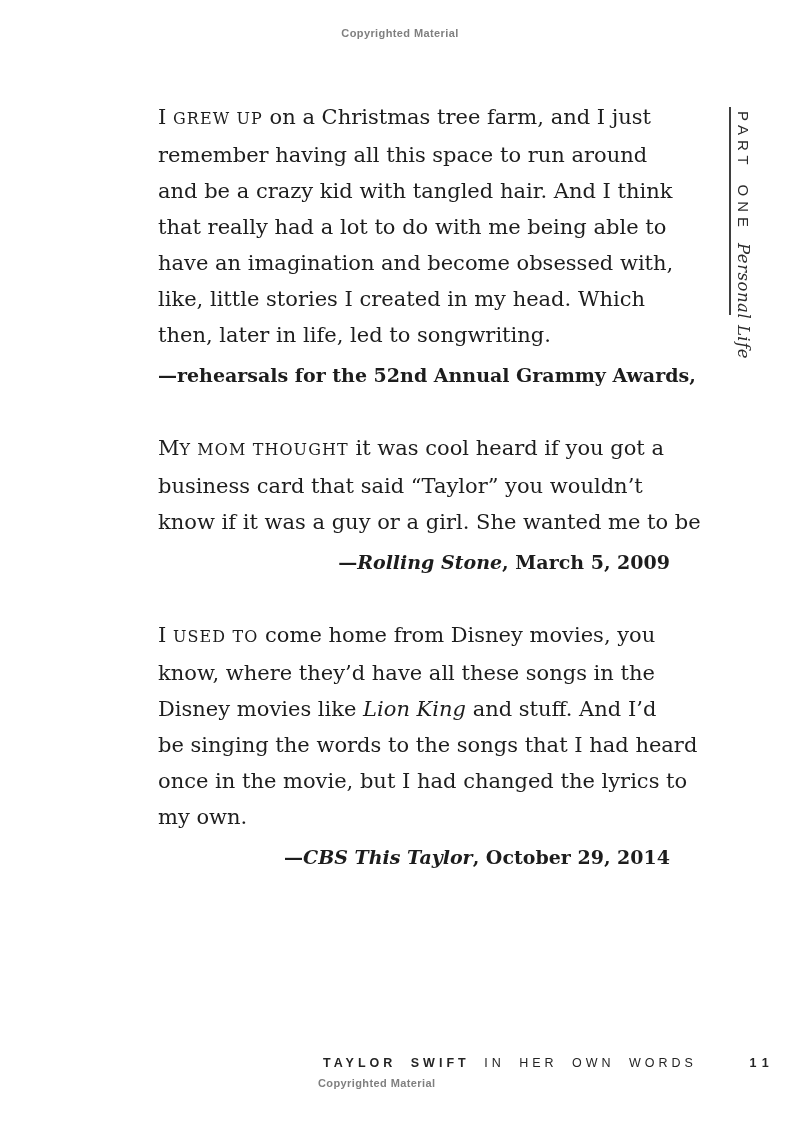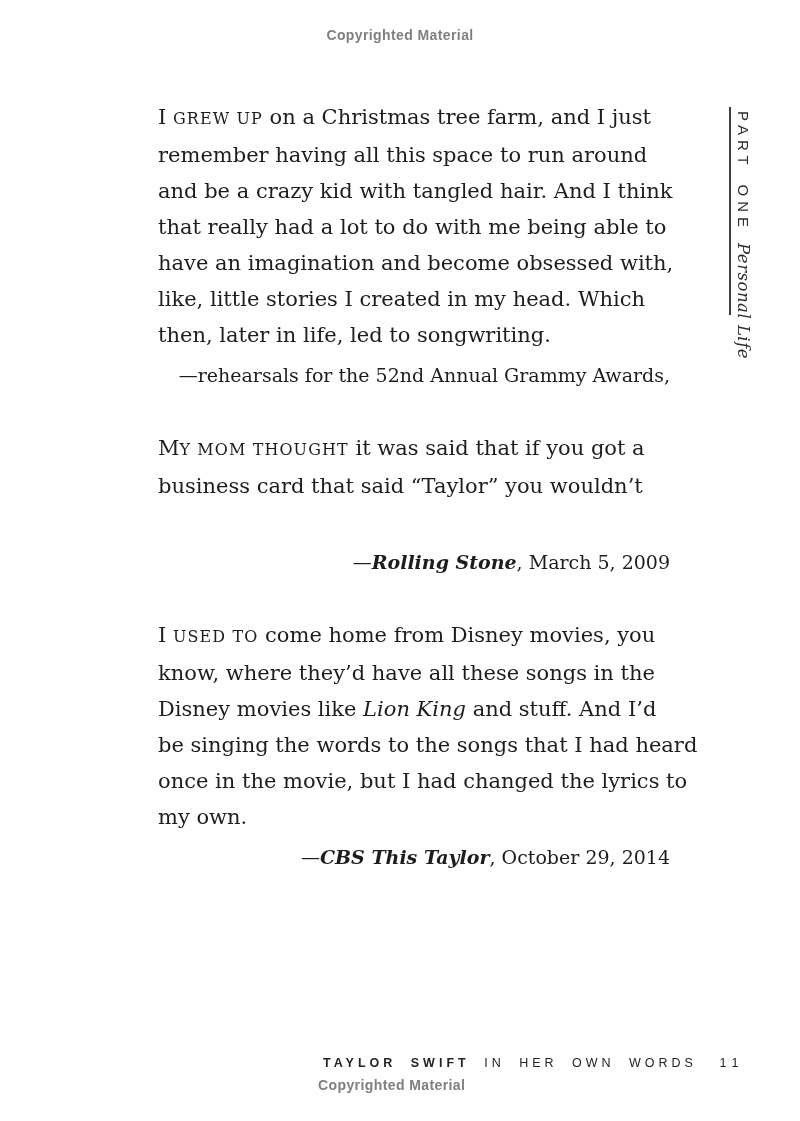--- a/index.html
+++ b/index.html
@@ -9,21 +9,21 @@
     font-family: "DejaVu Serif", serif;
     position: relative;
     overflow: hidden;
   }
   .page { position: absolute; inset: 0; background: #ffffff; }
 
   
   .notice {
     font-family: "Liberation Sans", sans-serif;
     font-weight: bold;
-    font-size: 14px;
+    font-size: 11px;
     letter-spacing: 0.4px;
     color: #7f7f7f;
   }
   .notice-top { position: absolute; top: 27px; left: 0; right: 0; text-align: center; }
   .notice-bottom { position: absolute; left: 318px; top: 1077px; }
 
   
   .quote-column { position: absolute; left: 158px; top: 99px; width: 512px; }
   .quote-block + .quote-block { margin-top: 40px; }
   .quote-body {
@@ -38,21 +38,21 @@
   .seg-i { font-style: italic; margin-top: 24px; }
   .quote-attribution {
     margin: 8px 0 0 0;
     font-size: 19px;
     line-height: 29px;
     font-weight: bold;
     color: #1d1d1d;
     text-align: right;
     white-space: nowrap;
   }
-  .seg-b { font-weight: normal; }
+  .seg-b { font-weight: bold; }
   .seg-bi { font-weight: bold; font-style: italic; }
 
   
   .sidebar-rule {
     position: absolute; left: 729px; top: 107px;
     width: 2px; height: 208px; background: #3f3f3f;
   }
   .sidebar-text {
     position: absolute; left: 734px; top: 111px;
     writing-mode: vertical-rl;
@@ -81,36 +81,36 @@
     position: absolute; left: 323px; top: 1056px;
     font-family: "Liberation Sans", sans-serif;
     font-size: 12.5px;
     color: #242424;
     letter-spacing: 4px;
     word-spacing: 7px;
     white-space: nowrap;
   }
   .book-title { font-weight: bold; }
   .book-subtitle { font-weight: normal; }
-  .page-number { font-weight: normal; margin-left: 8px; letter-spacing: 6px; }
+  .page-number { font-weight: bold; margin-left: 38px; letter-spacing: 6px; }
 </style>
 </head>
 <body>
 
 <div class="page">
 
   <div class="notice notice-top">Copyrighted Material</div>
 
   <main class="quote-column">
       <section class="quote-block">
         <p class="quote-body"><span class="seg-n">I </span><span class="seg-sc">grew up</span><span class="seg-n"> on a Christmas tree farm, and I just</span><br><span class="seg-n">remember having all this space to run around</span><br><span class="seg-n">and be a crazy kid with tangled hair. And I think</span><br><span class="seg-n">that really had a lot to do with me being able to</span><br><span class="seg-n">have an imagination and become obsessed with,</span><br><span class="seg-n">like, little stories I created in my head. Which</span><br><span class="seg-n">then, later in life, led to songwriting.</span></p>
         <p class="quote-attribution"><span class="seg-b">—rehearsals for the 52nd Annual Grammy Awards,</span><br></p>
       </section>
       <section class="quote-block">
-        <p class="quote-body"><span class="seg-n">M</span><span class="seg-sc">y mom thought</span><span class="seg-n"> it was said that if you got a</span><br><span class="seg-n">business card that said “Taylor” you wouldn’t</span><br><br></p>
+        <p class="quote-body"><span class="seg-n">M</span><span class="seg-sc">y mom thought</span><span class="seg-n"> it was cool heard if you got a</span><br><span class="seg-n">business card that said “Taylor” you wouldn’t</span><br><span class="seg-n">know if it was a guy or a girl. She wanted me to be</span><br></p>
         <p class="quote-attribution"><span class="seg-b">—</span><span class="seg-bi">Rolling Stone</span><span class="seg-b">, March 5, 2009</span></p>
       </section>
       <section class="quote-block">
         <p class="quote-body"><span class="seg-n">I </span><span class="seg-sc">used to</span><span class="seg-n"> come home from Disney movies, you</span><br><span class="seg-n">know, where they’d have all these songs in the</span><br><span class="seg-n">Disney movies like </span><span class="seg-i">Lion King</span><span class="seg-n"> and stuff. And I’d</span><br><span class="seg-n">be singing the words to the songs that I had heard</span><br><span class="seg-n">once in the movie, but I had changed the lyrics to</span><br><span class="seg-n">my own.</span></p>
         <p class="quote-attribution"><span class="seg-b">—</span><span class="seg-bi">CBS This Taylor</span><span class="seg-b">, October 29, 2014</span></p>
       </section>
     </main>
 
   <div class="sidebar-rule"></div>
 

